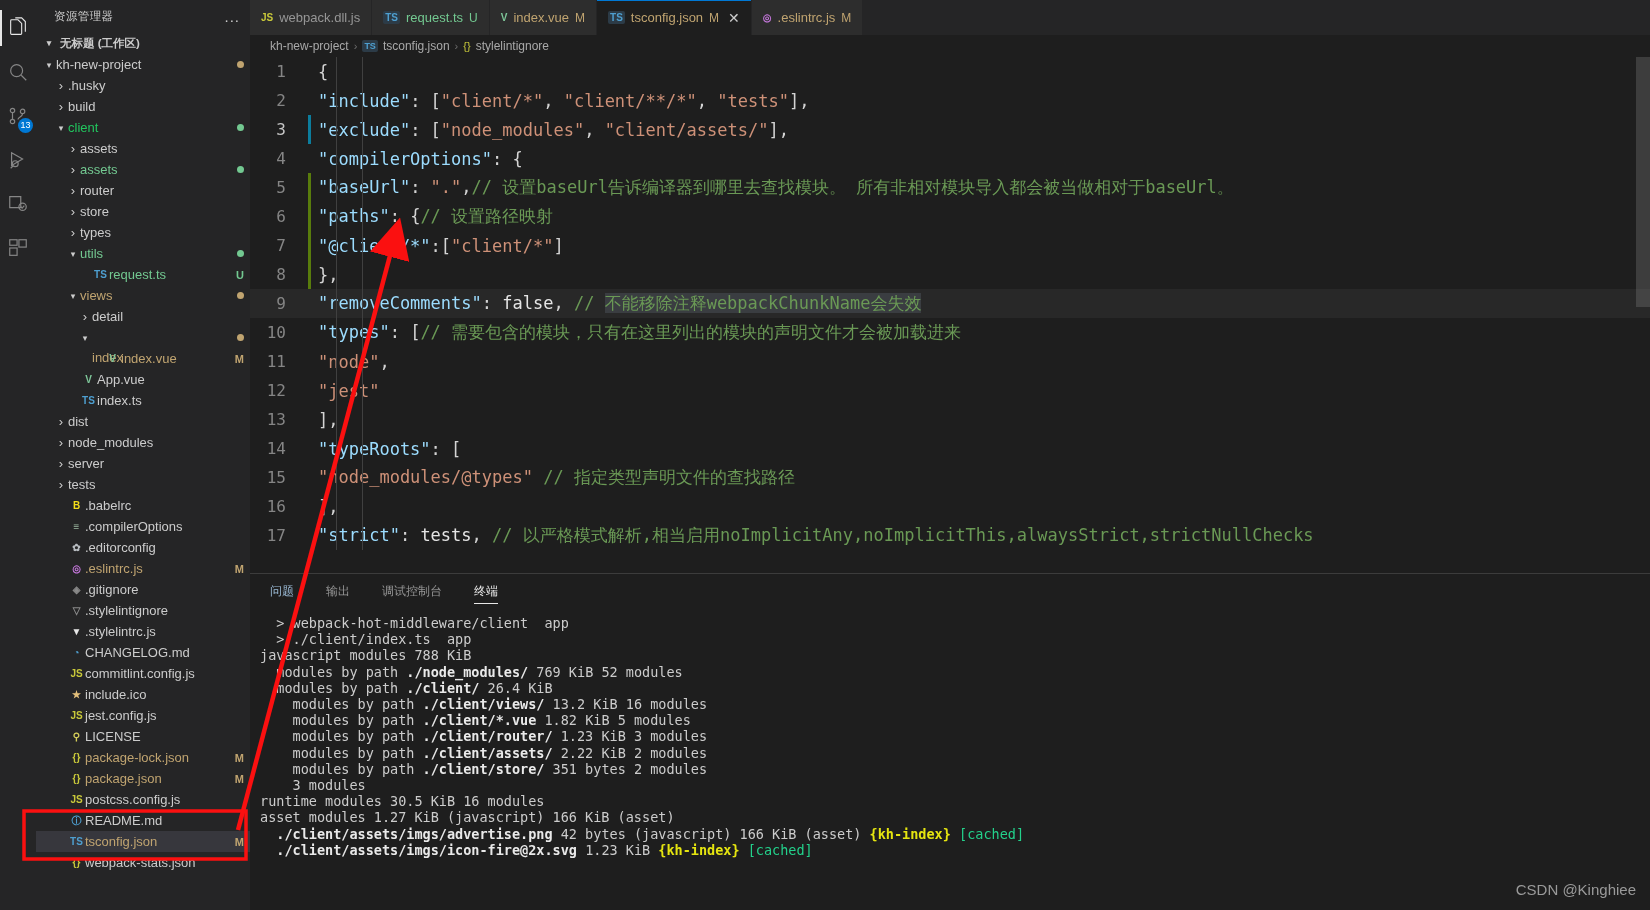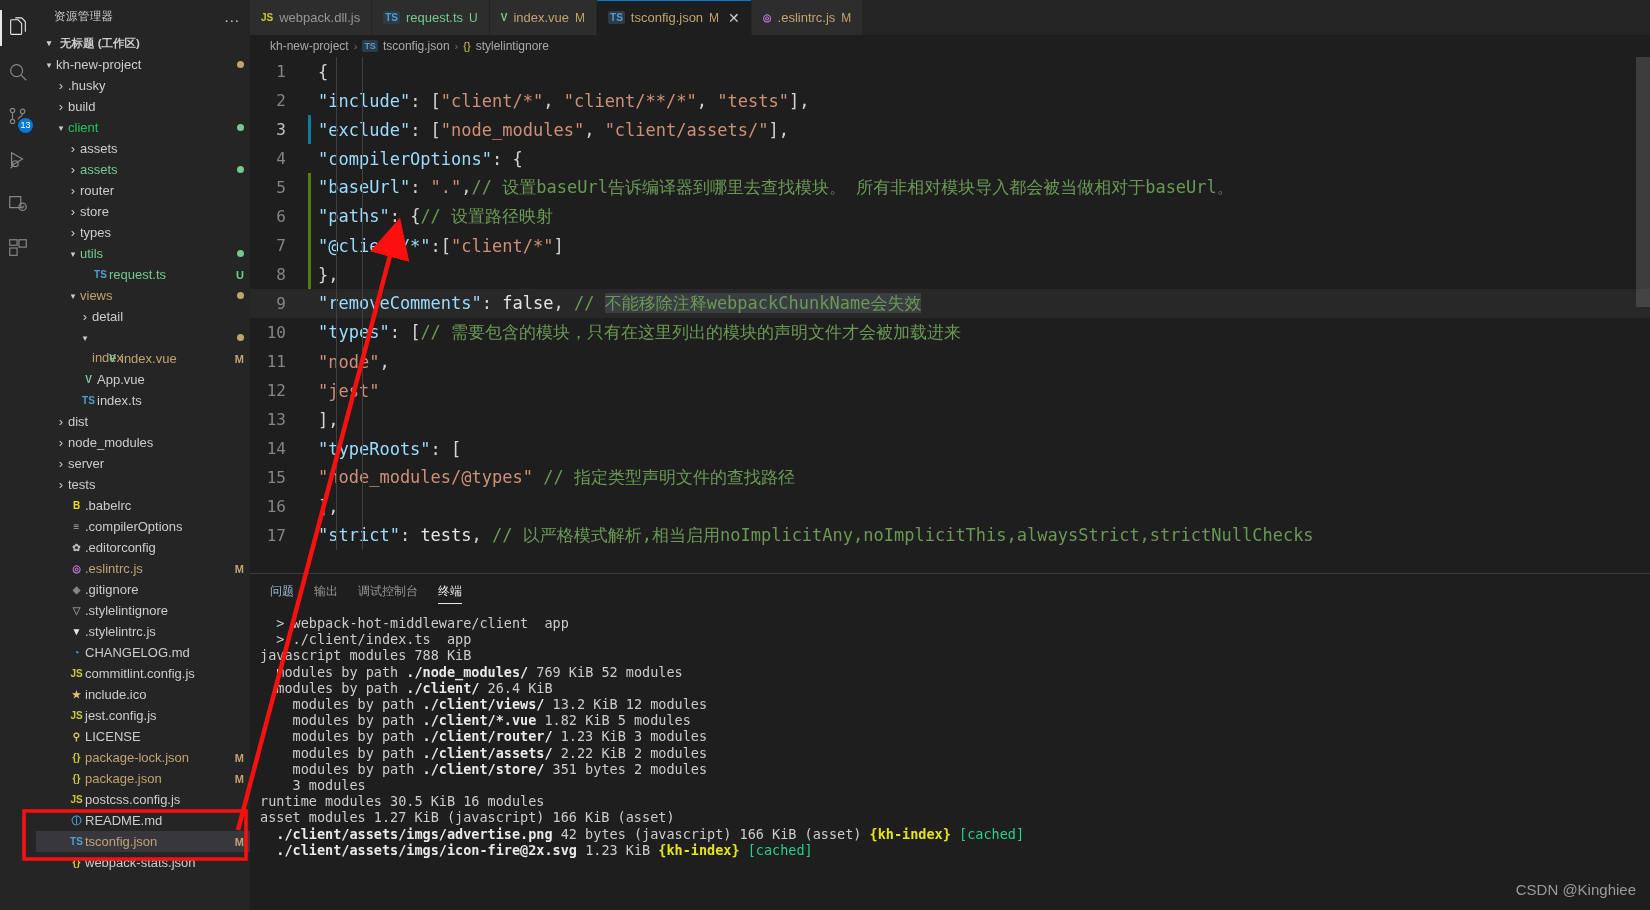--- a/index.html
+++ b/index.html
@@ -101,21 +101,21 @@
   .t-k { color: #9cdcfe; }   
   .t-s { color: #ce9178; }   
   .t-p { color: #d4d4d4; }   
   .t-b { color: #e5e5e5; }   
   .t-c { color: #6a9955; }
   .find-bg { background: #3a3d41; }
 
   
   .panel { height: 337px; background: #1e1e1e; border-top: 1px solid #3c3c3c; flex-shrink: 0; }
   .panel-tabs {
-    height: 35px; display: flex; align-items: center; gap: 20px;
+    height: 35px; display: flex; align-items: center; gap: 32px;
     padding-left: 20px; font-size: 12px; color: #969696;
   }
   .ptab { position: relative; height: 35px; display: flex; align-items: center; }
   .ptab.active { color: #e7e7e7; }
   .ptab.active::after {
     content: ""; position: absolute; left: 0; right: 0; bottom: 5px; height: 1px; background: #e7e7e7;
   }
   .ptab.prob { color: #9cbcd8; }
   .term {
     padding: 6px 0 0 10px; font-family: "DejaVu Sans Mono", monospace;
@@ -517,21 +517,21 @@
           <div class="ptab">输出</div>
           <div class="ptab">调试控制台</div>
           <div class="ptab active">终端</div>
         </div>
       <div class="term" id="term">
           <div class="tl"><span>  </span><span class="tarrow">&gt; </span><span>webpack-hot-middleware/client  app</span></div>
           <div class="tl"><span>  </span><span class="tarrow">&gt; </span><span>./client/index.ts  app</span></div>
           <div class="tl"><span>javascript modules 788 KiB</span></div>
           <div class="tl"><span>  modules by path </span><span class="tb">./node_modules/</span><span> 769 KiB 52 modules</span></div>
           <div class="tl"><span>  modules by path </span><span class="tb">./client/</span><span> 26.4 KiB</span></div>
-          <div class="tl"><span>    modules by path </span><span class="tb">./client/views/</span><span> 13.2 KiB 12 modules</span></div>
+          <div class="tl"><span>    modules by path </span><span class="tb">./client/views/</span><span> 13.2 KiB 16 modules</span></div>
           <div class="tl"><span>    modules by path </span><span class="tb">./client/*.vue</span><span> 1.82 KiB 5 modules</span></div>
           <div class="tl"><span>    modules by path </span><span class="tb">./client/router/</span><span> 1.23 KiB 3 modules</span></div>
           <div class="tl"><span>    modules by path </span><span class="tb">./client/assets/</span><span> 2.22 KiB 2 modules</span></div>
           <div class="tl"><span>    modules by path </span><span class="tb">./client/store/</span><span> 351 bytes 2 modules</span></div>
           <div class="tl"><span>    3 modules</span></div>
           <div class="tl"><span>runtime modules 30.5 KiB 16 modules</span></div>
           <div class="tl"><span>asset modules 1.27 KiB (javascript) 166 KiB (asset)</span></div>
           <div class="tl"><span>  </span><span class="tb">./client/assets/imgs/advertise.png</span><span> 42 bytes (javascript) 166 KiB (asset) </span><span class="ty">{kh-index}</span><span> </span><span class="tg">[cached]</span></div>
           <div class="tl"><span>  </span><span class="tb">./client/assets/imgs/icon-fire@2x.svg</span><span> 1.23 KiB </span><span class="ty">{kh-index}</span><span> </span><span class="tg">[cached]</span></div>
         </div>

